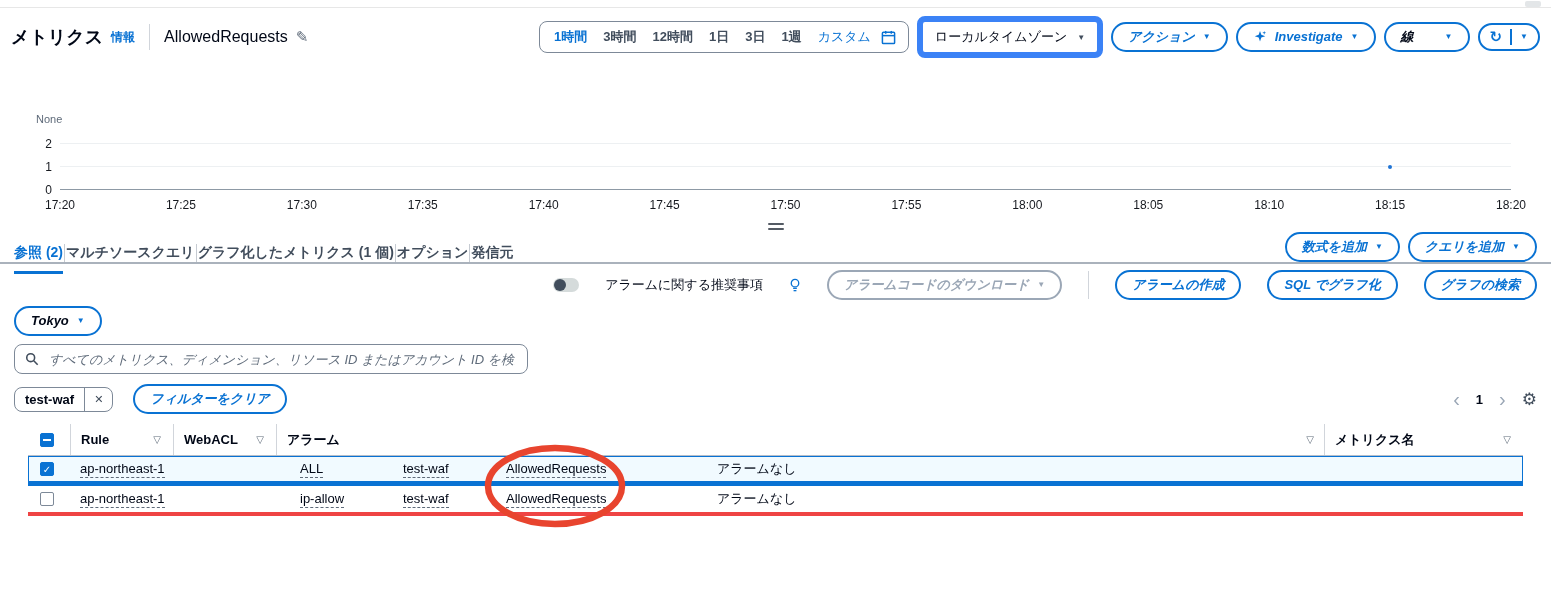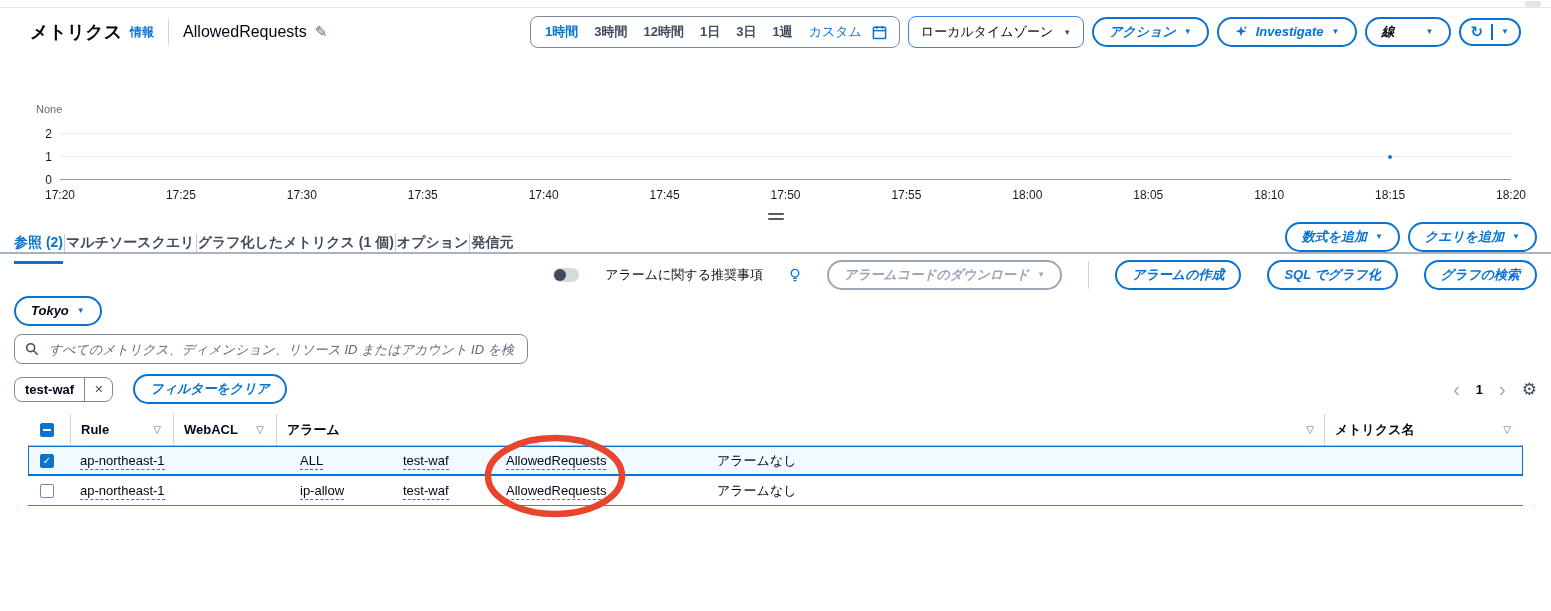--- a/index.html
+++ b/index.html
@@ -5,37 +5,37 @@
   * { box-sizing: border-box; }
   html,body { margin:0; padding:0; background:#fff; }
   body { font-family: "Liberation Sans", "DejaVu Sans", sans-serif; color:#000716; }
   .page { position:relative; width:1551px; height:611px; background:#fff; overflow:hidden; }
 
   
   .top-strip { height:8px; border-bottom:1px solid #e7e7e7; position:relative; }
   .chrome-frag { position:absolute; right:10px; top:1px; width:16px; height:6px; background:#e3e6e8; border-radius:2px; }
 
   
-  .header-row { display:flex; align-items:center; padding:8px 30px 4px; }
+  .header-row { display:flex; align-items:center; padding:8px 11px 4px; }
   h1.title { font-size:18px; font-weight:700; margin:0; }
   .info-link { color:#0972d3; font-size:12px; font-weight:700; margin-left:8px; cursor:pointer; }
   .vdiv { width:1px; height:26px; background:#d1d5db; margin:0 14px; }
   .graph-title { font-size:16px; }
   .icon { display:inline-flex; align-items:center; justify-content:center; }
   .i-pencil::before { content:"✎"; color:#5f6b7a; font-size:15px; }
   .i-pencil { margin-left:8px; cursor:pointer; }
 
   .toolbar { margin-left:auto; display:flex; align-items:center; gap:8px; }
   .time-box { display:inline-flex; align-items:center; border:1px solid #7d8998; border-radius:8px; padding:4px 6px; background:#fff;margin-left:25px; }
   .seg { padding:2px 8px; font-size:13px; font-weight:700; color:#414d5c; cursor:pointer; white-space:nowrap; }
   .seg.selected { color:#0972d3; }
   .seg.custom { color:#0972d3; font-weight:400; }
   .cal-btn { padding:0 6px 0 2px; cursor:pointer; }
 
-  .dd-box { display:inline-flex; align-items:center; gap:10px; border:1px solid #3b82f6; border-radius:8px; padding:6px 12px; background:#fff; font-size:13px; color:#000716; cursor:pointer; font-family:inherit; }
+  .dd-box { display:inline-flex; align-items:center; gap:10px; border:6px solid #3b82f6; border-radius:8px; padding:6px 12px; background:#fff; font-size:13px; color:#000716; cursor:pointer; font-family:inherit; }
   .i-caret::before { content:"▼"; font-size:8px; color:#0972d3; }
   .i-caret.dark::before { color:#414d5c; }
 
   .pill { display:inline-flex; align-items:center; gap:8px; border:2px solid #0972d3; border-radius:17px; background:#fff; color:#0972d3; font-weight:700; font-size:13px; padding:5px 15px; line-height:16px; cursor:pointer; font-family:inherit; white-space:nowrap;font-style:italic; }
   .pill .lbl-dark { color:#000716; }
   .pill.disabled { border-color:#9ba7b6; color:#9ba7b6; cursor:default; }
   .pill.disabled .i-caret::before { color:#9ba7b6; }
   .pill.split { padding:4px 10px; gap:0; }
   .split-div { width:2px; align-self:stretch; background:#0972d3; margin:0 8px; }
   .i-refresh::before { content:"↻"; font-size:15px; font-weight:700; color:#0972d3; }
@@ -93,21 +93,21 @@
   .i-next::before { content:"›"; font-size:20px; color:#9ba7b6; }
   .pg { cursor:pointer; line-height:14px; }
   .pg-num { font-size:13px; font-weight:700; cursor:pointer; }
   .i-gear::before { content:"⚙"; font-size:17px; color:#414d5c; font-family:"DejaVu Sans", sans-serif; }
   .i-gear { cursor:pointer; }
 
   
   .table-wrap { margin:10px 14px 0; position:relative; }
   .thead, .trow { display:flex; align-items:stretch; }
   .thead { height:32px; border-bottom:1px solid #b6bec9; }
-  .trow { height:30px; border-bottom:1px solid #ef4444; }
+  .trow { height:30px; border-bottom:4px solid #ef4444; }
   .cell { display:flex; align-items:center; padding-left:10px; font-size:13px; }
   .c-check { width:42px; flex:none; padding-left:12px; }
   .c-region { width:220px; flex:none; }
   .c-rule { width:103px; flex:none; }
   .c-webacl { width:103px; flex:none; }
   .c-metric { width:199px; flex:none; }
   .c-alarm { flex:1; }
   .thead .cell { justify-content:space-between; padding-right:12px; }
   .thead .c-alarm { padding-right:10px; }
   .thead .c-rule, .thead .c-webacl, .thead .c-metric, .thead .c-alarm { border-left:1px solid #d1d5db; }

